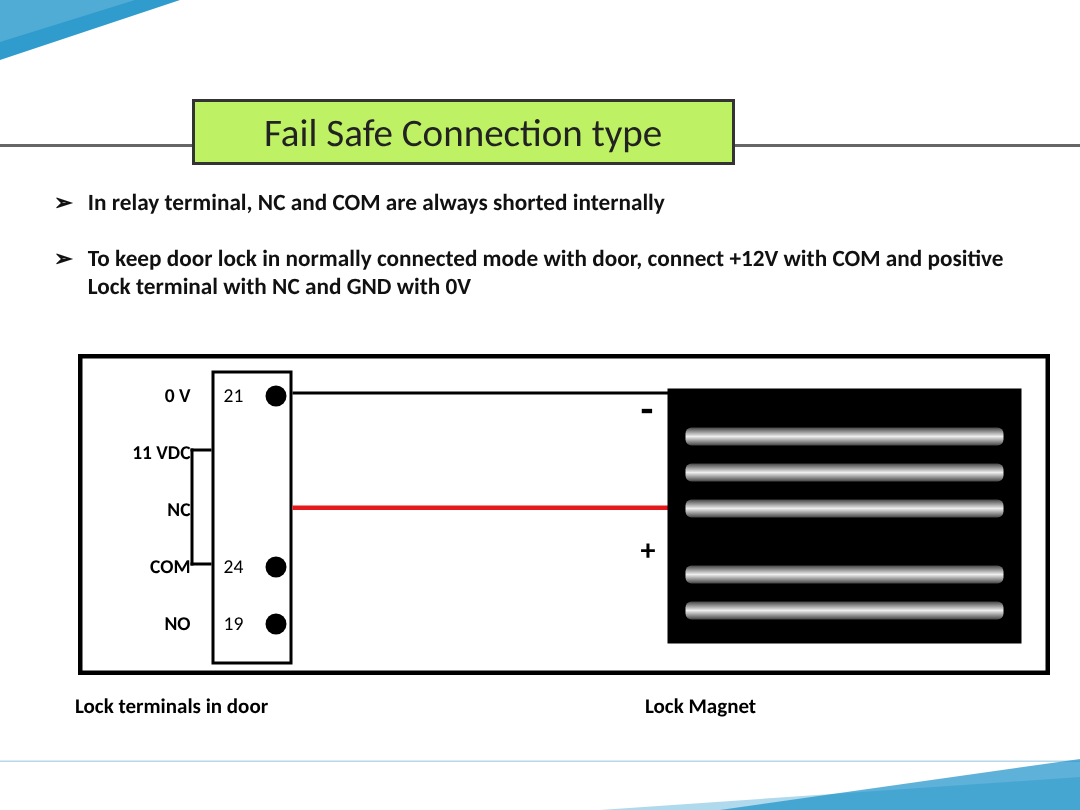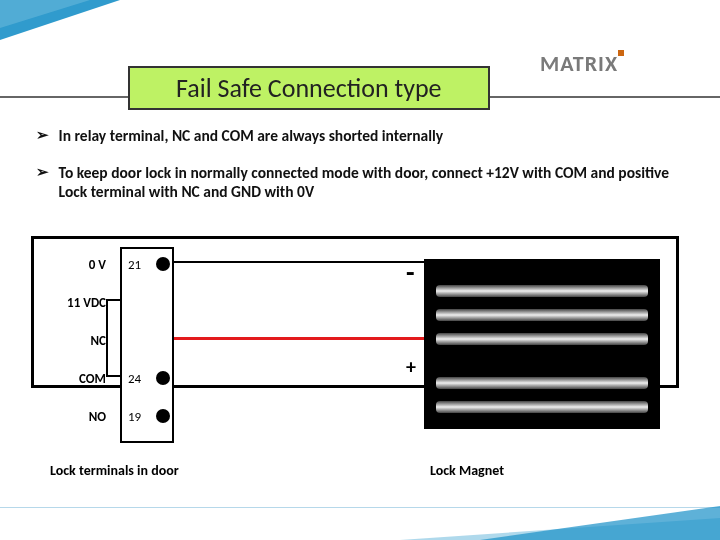--- a/index.html
+++ b/index.html
@@ -53,22 +53,22 @@
     position: absolute; top: 126px; left: 36px; right: 40px;
   }
   .bullet {
     display: flex; margin-bottom: 18px;
     font-size: 15.5px; font-weight: bold; color: #111;
   }
   .bullet .arrow {
     margin-right: 10px; font-size: 15px;
   }
   .diagram-frame {
-    position: absolute; left: 31px; top: 236px;
-    width: 648px; height: 152px;
+    position: absolute; left: 52px; top: 236px;
+    width: 648px; height: 214px;
     border: 3px solid #000;
     background: #fff;
     padding-left: 20px;
   }
   .term-block {
     position: absolute; left: 86px; top: 8px;
     width: 54px; height: 196px;
     border: 2px solid #000; background: #fff;
   }
   .term-row { position: absolute; left: 0; right: 0; height: 38px; text-align: center; }
@@ -109,21 +109,20 @@
     height: 1px; background: #b6d8ea;
   }
 </style>
 </head>
 <body>
 
 <div class="corner-tl"></div>
 <div class="corner-tl2"></div>
 
 <div class="logo">
-  <div class="logo-main"><span>MATRIX</span><span class="logo-dot"></span></div>
 </div>
 
 <div class="hr-top"></div>
 
 <div class="title-box">
   <div class="title">Fail Safe Connection type</div>
 </div>
 
 <div class="bullets">
   <div class="bullet">

